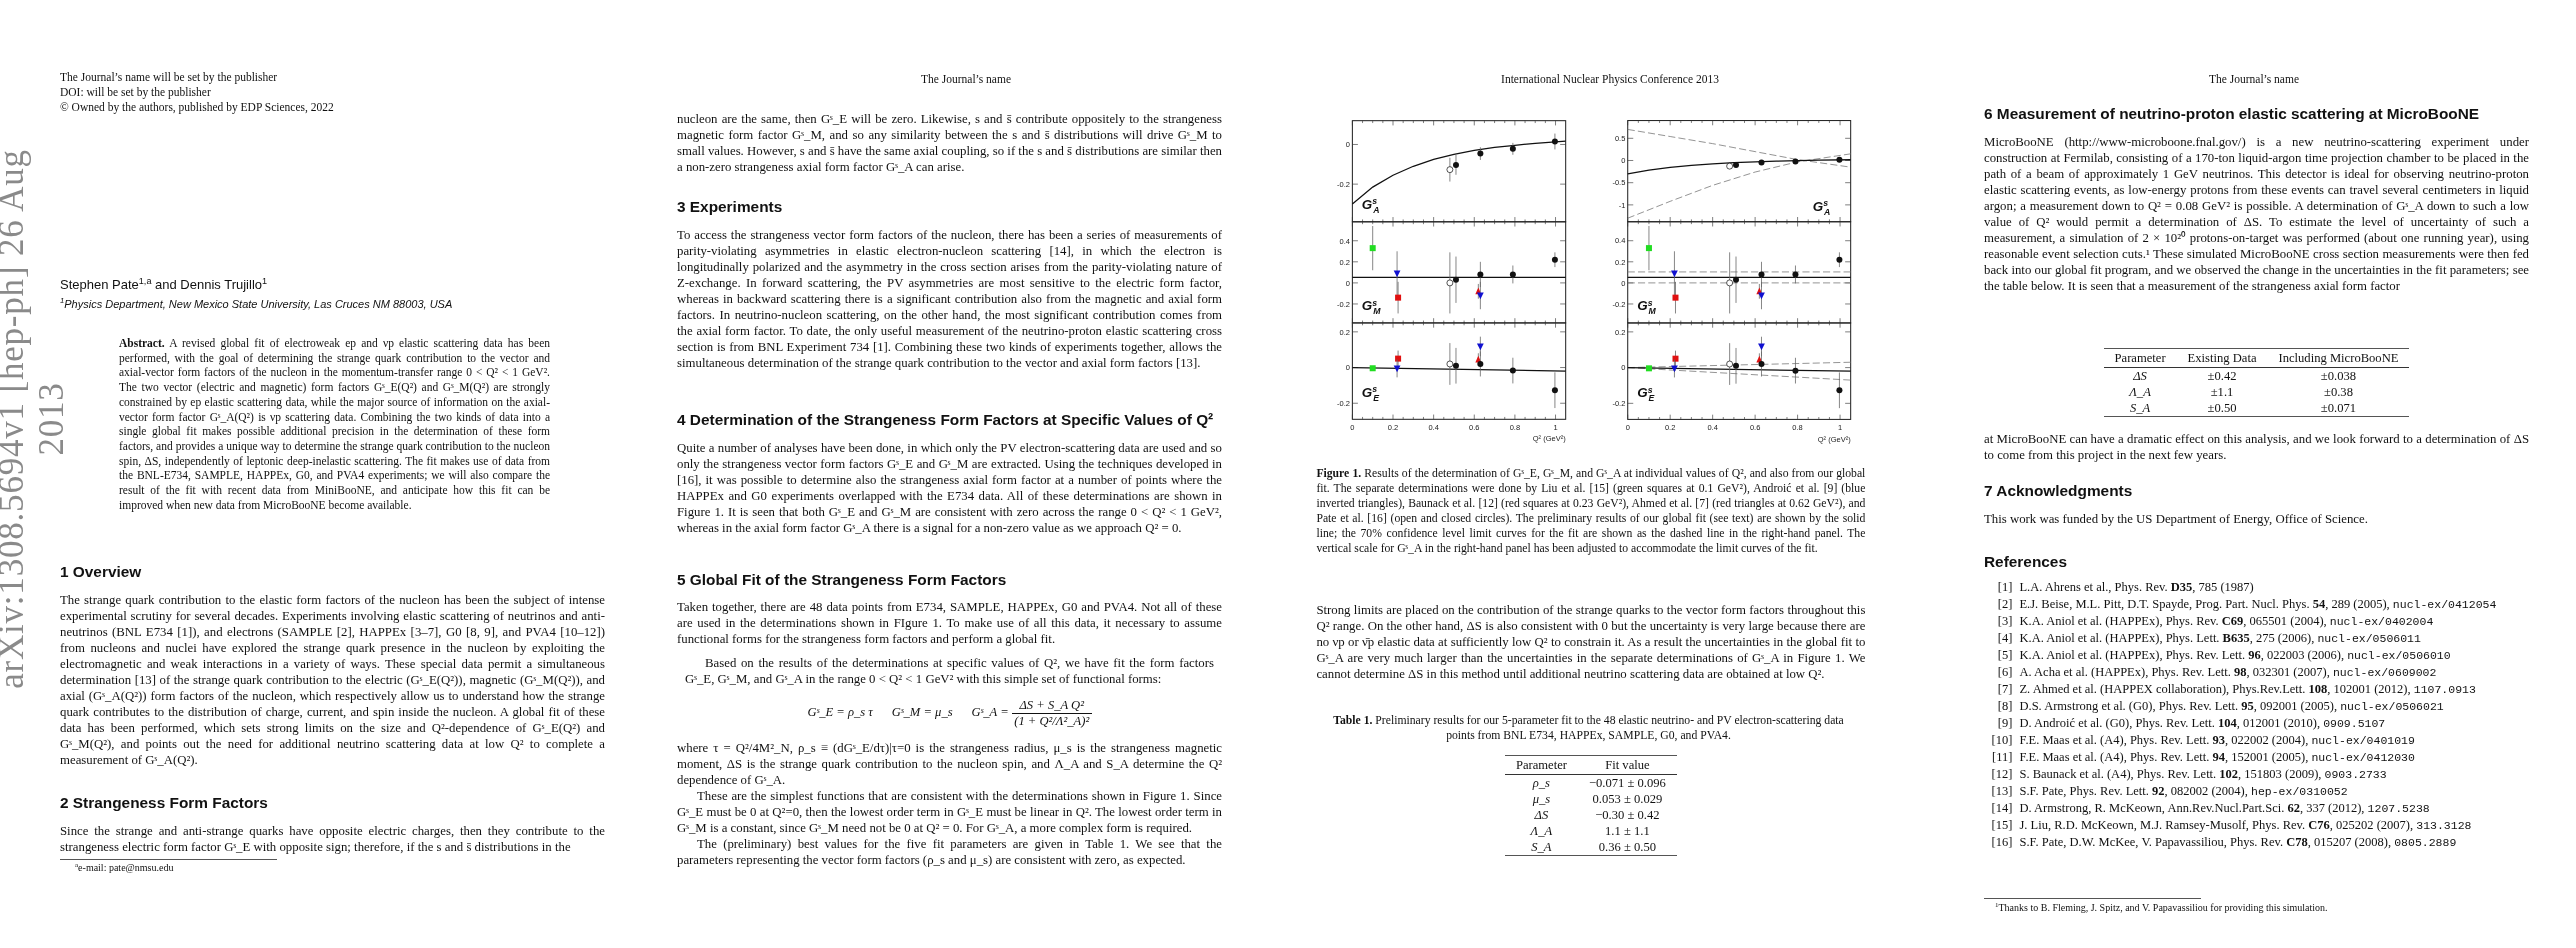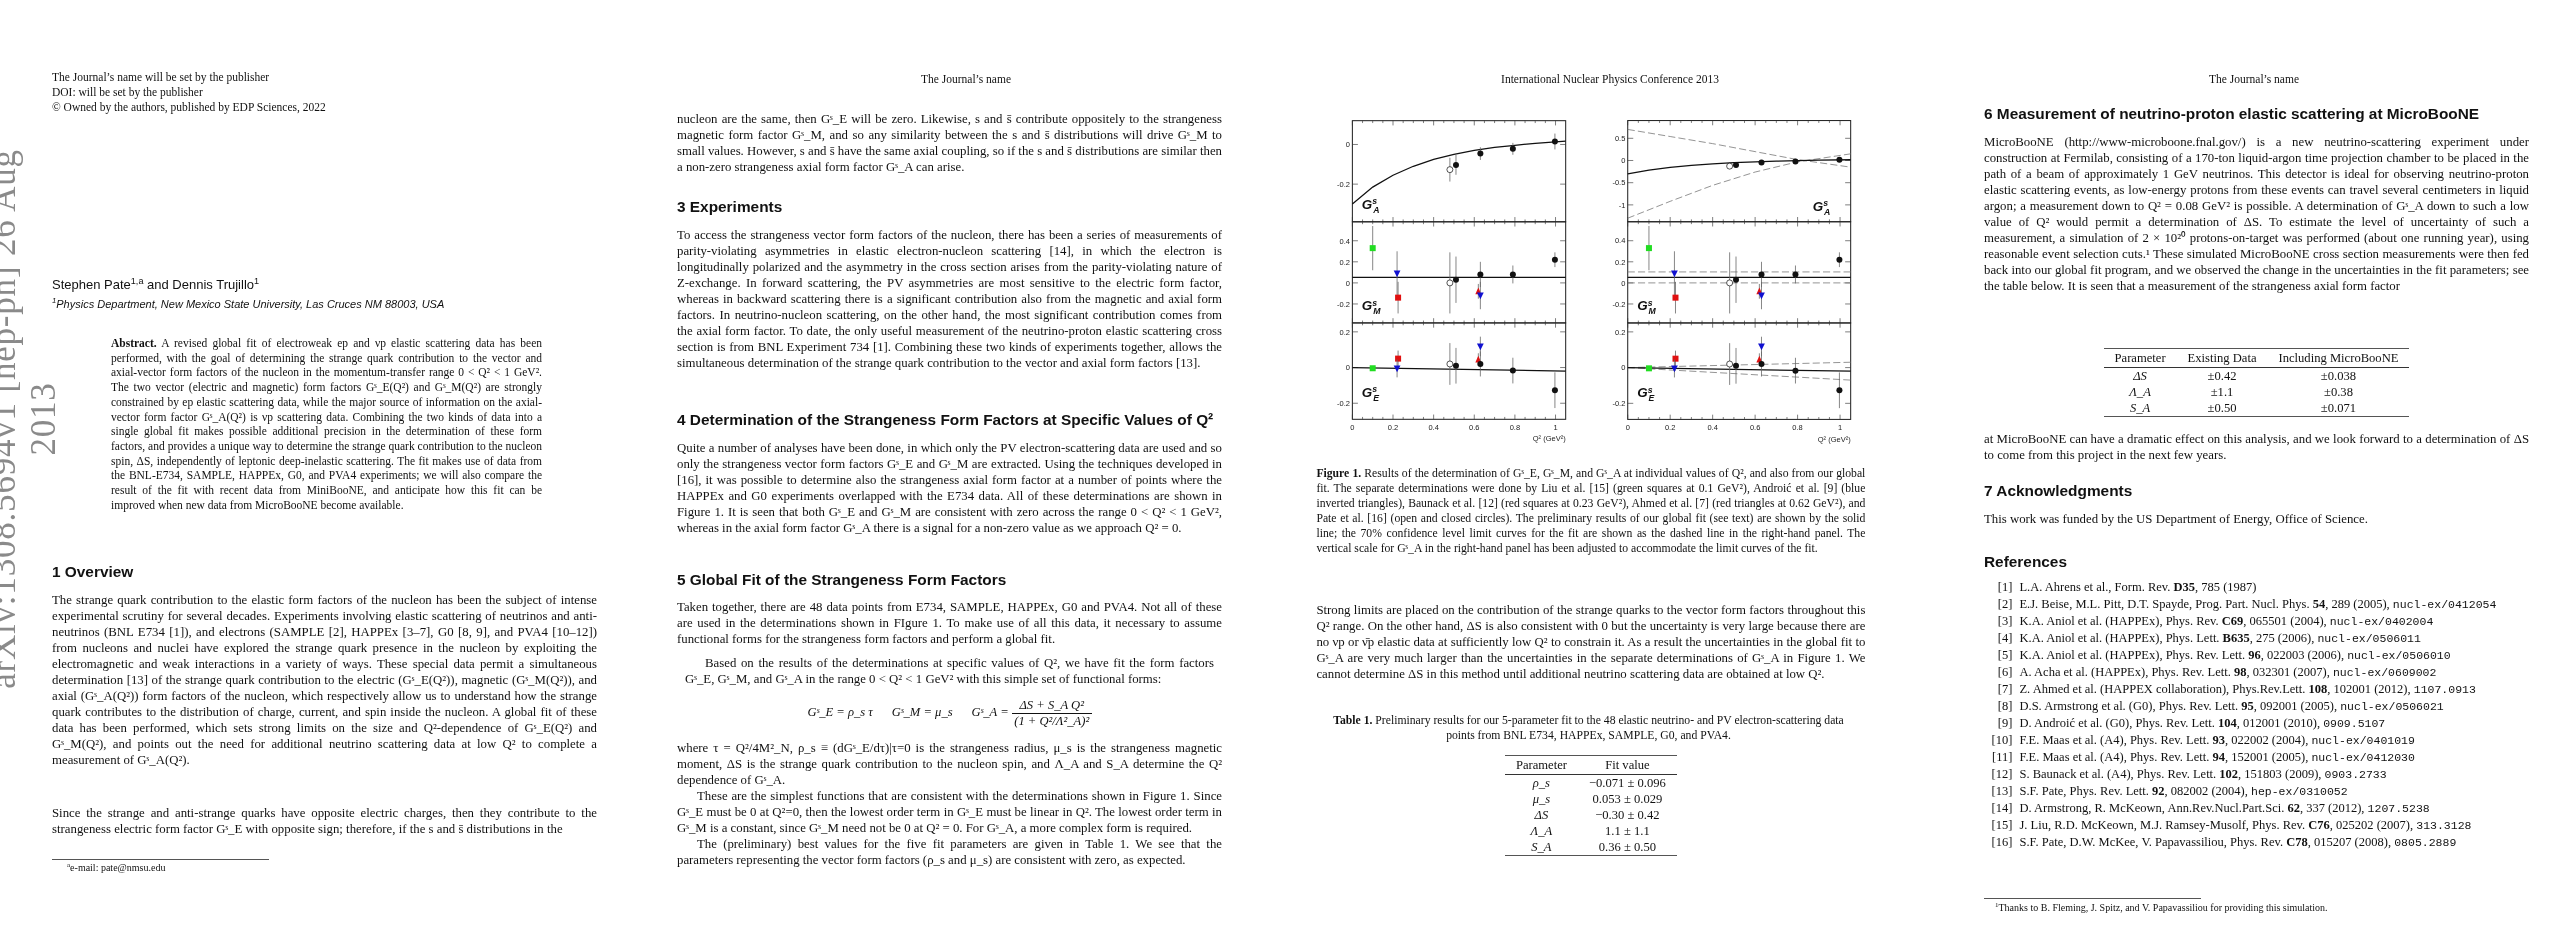--- a/index.html
+++ b/index.html
@@ -1,19 +1,19 @@
 <!DOCTYPE html>
 <html style="font-size:12.6px"><head>
 <meta charset="utf-8">
 <style>
   html, body { margin:0; padding:0; background:#fff; }
   body { width:2576px; height:948px; position:relative; overflow:hidden;
          font-family:"Liberation Serif", serif; color:#111; }
   .page { position:absolute; top:0; height:948px; width:644px; box-sizing:border-box; }
-  .p1 { left:0;padding-left:30px; } .p2 { left:644px; } .p3 { left:1288px; } .p4 { left:1932px; }
+  .p1 { left:8px;padding-left:30px; } .p2 { left:644px; } .p3 { left:1288px; } .p4 { left:1932px; }
   .txt { font-family:"Liberation Serif", serif; font-size:12.8px; line-height:16px; text-align:justify; }
   .running { position:absolute; top:73px; left:0; right:0; text-align:center; font-size:11.5px; }
   .pub { position:absolute; left:52px; top:70px; font-size:11.5px; line-height:15px; }
   .arxiv { position:absolute; left:-261px; top:379px; transform:rotate(-90deg); transform-origin:center;
            width:569px; text-align:center; font-size:35px; color:#8a8a8a; font-family:"Liberation Serif", serif;
            letter-spacing:0.8px; }
   .title { position:absolute; left:52px; top:204px; width:443px; font-family:"Liberation Sans", sans-serif;
            font-weight:bold; font-size:20.5px; line-height:22px; letter-spacing:-0.2px; }
   .authors { position:absolute; left:52px; top:277px; font-family:Liberation Sans, sans-serif; font-size:13px; }
   .affil { position:absolute; left:52px; top:298px; font-family:"Liberation Sans", sans-serif; font-size:11px; font-style:italic; }
@@ -62,20 +62,21 @@
     <b>Abstract.</b>
     <span>A revised global fit of electroweak ep and νp elastic scattering data has been performed, with the goal of determining the strange quark contribution to the vector and axial-vector form factors of the nucleon in the momentum-transfer range 0 &lt; Q² &lt; 1 GeV². The two vector (electric and magnetic) form factors Gˢ_E(Q²) and Gˢ_M(Q²) are strongly constrained by ep elastic scattering data, while the major source of information on the axial-vector form factor Gˢ_A(Q²) is νp scattering data. Combining the two kinds of data into a single global fit makes possible additional precision in the determination of these form factors, and provides a unique way to determine the strange quark contribution to the nucleon spin, ΔS, independently of leptonic deep-inelastic scattering. The fit makes use of data from the BNL-E734, SAMPLE, HAPPEx, G0, and PVA4 experiments; we will also compare the result of the fit with recent data from MiniBooNE, and anticipate how this fit can be improved when new data from MicroBooNE become available.</span>
   </div>
 
   <div class="block" style="top:563px;">
     <h2 class="sec">1  Overview</h2>
     <p class="txt" style="margin:11px 0 0 0;">The strange quark contribution to the elastic form factors of the nucleon has been the subject of intense experimental scrutiny for several decades. Experiments involving elastic scattering of neutrinos and anti-neutrinos (BNL E734 [1]), and electrons (SAMPLE [2], HAPPEx [3–7], G0 [8, 9], and PVA4 [10–12]) from nucleons and nuclei have explored the strange quark presence in the nucleon by exploiting the electromagnetic and weak interactions in a variety of ways. These special data permit a simultaneous determination [13] of the strange quark contribution to the electric (Gˢ_E(Q²)), magnetic (Gˢ_M(Q²)), and axial (Gˢ_A(Q²)) form factors of the nucleon, which respectively allow us to understand how the strange quark contributes to the distribution of charge, current, and spin inside the nucleon. A global fit of these data has been performed, which sets strong limits on the size and Q²-dependence of Gˢ_E(Q²) and Gˢ_M(Q²), and points out the need for additional neutrino scattering data at low Q² to complete a measurement of Gˢ_A(Q²).</p>
   </div>
 
   <div class="block" style="top:794px;">
+    <h2 class="sec">2  Strangeness Form Factors</h2>
     <p class="txt" style="margin:11px 0 0 0;">Since the strange and anti-strange quarks have opposite electric charges, then they contribute to the strangeness electric form factor Gˢ_E with opposite sign; therefore, if the s and s̄ distributions in the</p>
   </div>
 
   <div class="fn-rule" style="left:52px; top:859px;"></div>
   <div class="fn" style="left:67px; top:862px;">
     <sup>a</sup><span>e-mail: pate@nmsu.edu</span>
   </div>
 </div>
 
 <div class="page p2">
@@ -675,21 +676,21 @@
   <div class="block" style="top:482px; left:52px; width:545px;">
     <h2 class="sec">7  Acknowledgments</h2>
     <p class="txt" style="margin:11px 0 0 0;">This work was funded by the US Department of Energy, Office of Science.</p>
   </div>
 
   <div class="block" style="top:553px; left:52px; width:569px;">
     <h2 class="sec">References</h2>
     <ul class="refs" id="ref-list" style="margin-top:8px;">
         <li>
           <span class="num">[1]</span>
-          <span><span>L.A. Ahrens et al., Form. Rev. </span><b>D35</b><span>, 785 (1987)</span></span>
+          <span><span>L.A. Ahrens et al., Phys. Rev. </span><b>D35</b><span>, 785 (1987)</span></span>
         </li>
         <li>
           <span class="num">[2]</span>
           <span><span>E.J. Beise, M.L. Pitt, D.T. Spayde, Prog. Part. Nucl. Phys. </span><b>54</b><span>, 289 (2005), </span><span class="mono">nucl-ex/0412054</span></span>
         </li>
         <li>
           <span class="num">[3]</span>
           <span><span>K.A. Aniol et al. (HAPPEx), Phys. Rev. </span><b>C69</b><span>, 065501 (2004), </span><span class="mono">nucl-ex/0402004</span></span>
         </li>
         <li>

